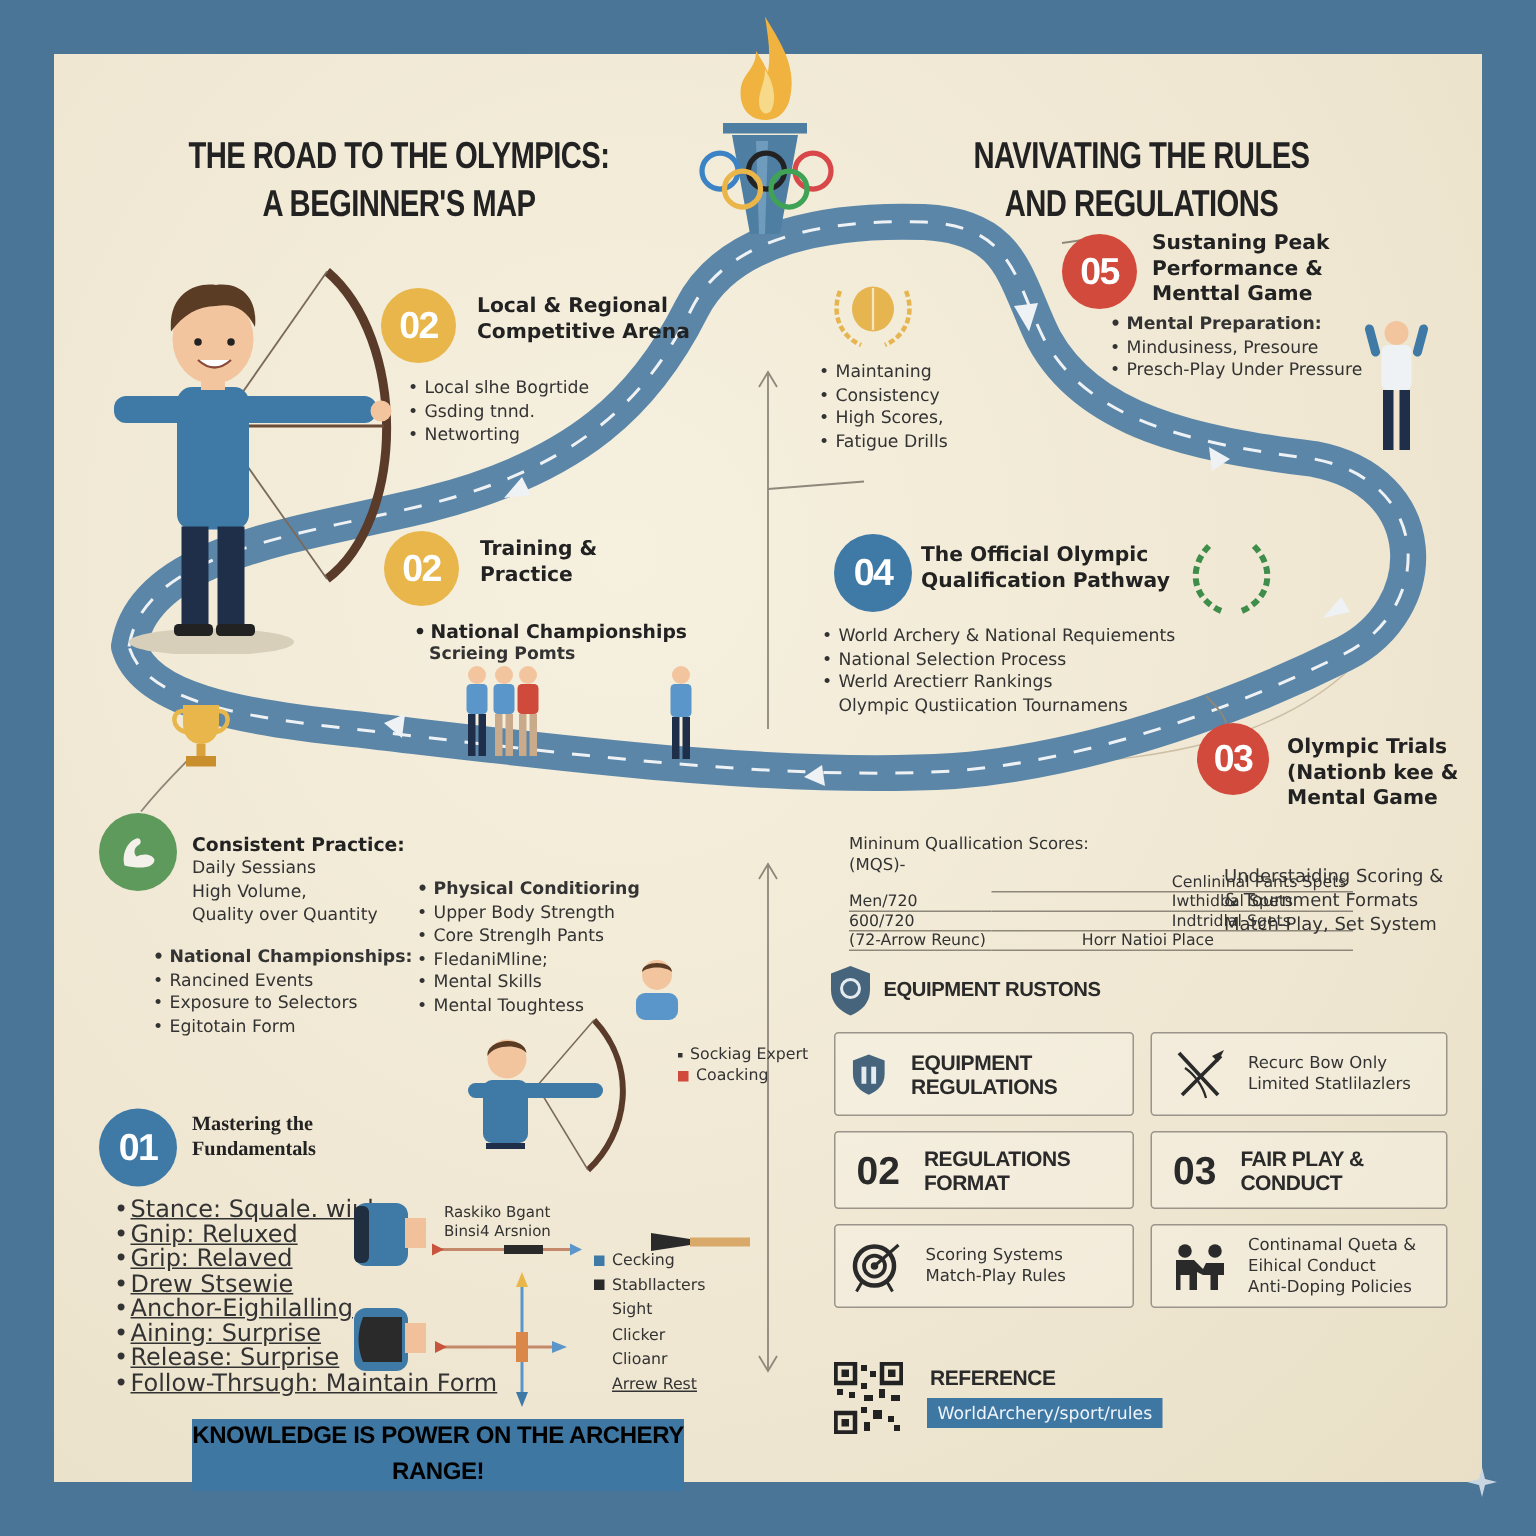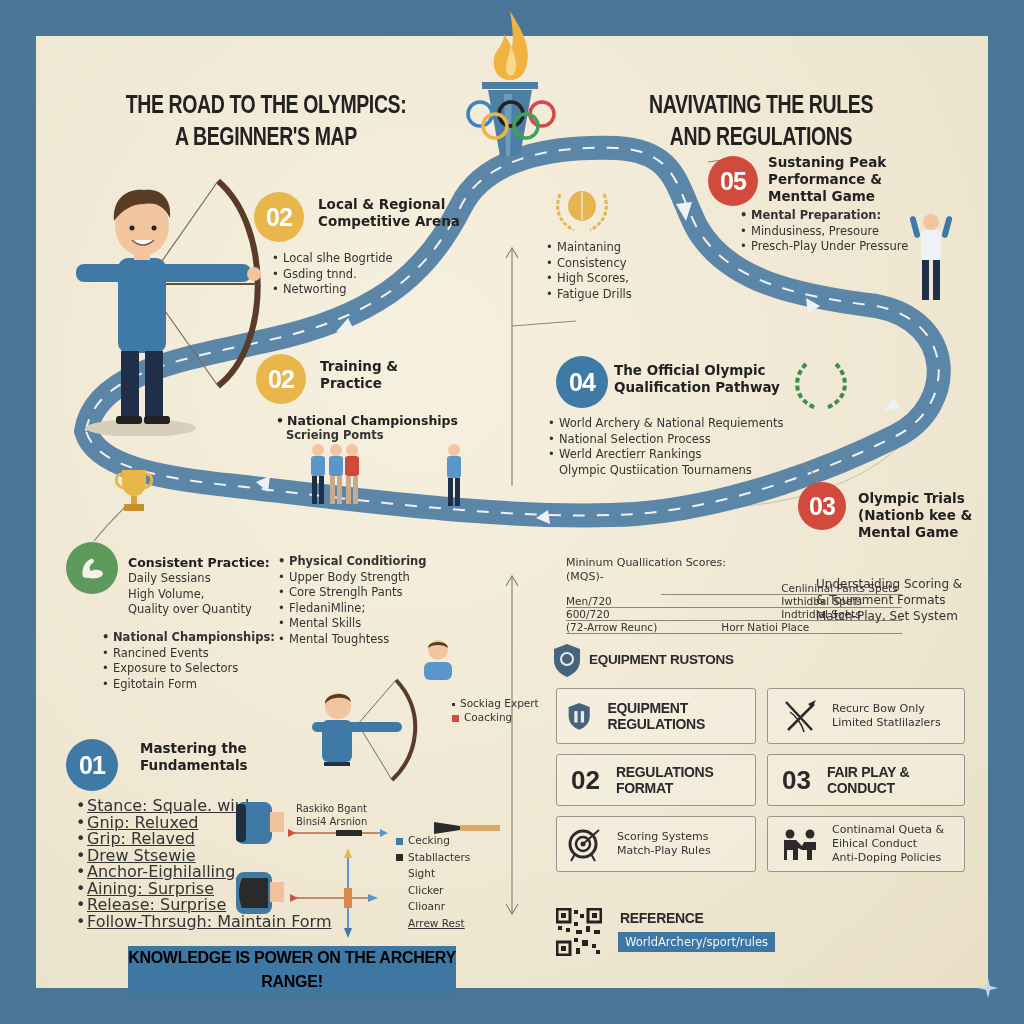--- a/index.html
+++ b/index.html
@@ -236,21 +236,21 @@
     <div>Quality over Quantity</div>
   </div>
   <ul class="abs b t" style="left:66px;top:594px;">
     <li style="font-weight:700;">National Championships:</li>
     <li>Rancined Events</li>
     <li>Exposure to Selectors</li>
     <li>Egitotain Form</li>
   </ul>
 
   <ul class="abs b t" style="left:242px;top:518px;">
-    <li style="font-weight:700;">Physical Conditioring</li>
+    <li style="font-weight:700;margin-top:31px;">Physical Conditioring</li>
     <li>Upper Body Strength</li>
     <li>Core Strenglh Pants</li>
     <li>FledaniMline;</li>
     <li>Mental Skills</li>
     <li>Mental Toughtess</li>
   </ul>
 
   <svg class="abs" style="left:380px;top:600px" width="44" height="44" viewBox="0 0 44 44">
     <circle cx="22" cy="14" r="10" fill="#f2c59e"></circle>
     <path d="M12 12 C 12 4, 32 4, 32 12 C 28 8, 16 8, 12 12 Z" fill="#5a3b24"></path>
@@ -267,21 +267,21 @@
     <path d="M17 28 C 16 16, 42 14, 43 26 C 38 20, 22 20, 17 28 Z" fill="#5a3b24"></path>
     <rect x="16" y="86" width="26" height="4" fill="#1f2f4a"></rect>
   </svg>
 
   <div class="abs t" style="left:416px;top:660px;font-size:10.5px;line-height:14px;">
     <div><span class="legend-sq" style="width:3px;height:3px;background:#333;"></span><span>Sockiag Expert</span></div>
     <div><span class="legend-sq" style="background:#d24a3c;"></span><span>Coacking</span></div>
   </div>
 
   <div class="badge b-blue" style="left:30px;top:703px;width:52px;height:52px;">01</div>
-  <div class="abs h" style="left:104px;top:704px;">
+  <div class="abs h" style="left:92px;top:704px;font-family:Liberation Serif, serif;">
     <div>Mastering the</div>
     <div>Fundamentals</div>
   </div>
   <ul class="abs b t" style="left:40px;top:762px;font-size:16px;line-height:16.5px;text-decoration:underline;">
     <li>Stance: Squale. wiuh</li>
     <li>Gnip: Reluxed</li>
     <li>Grip: Relaved</li>
     <li>Drew Stsewie</li>
     <li>Anchor-Eighilalling</li>
     <li>Aining: Surprise</li>

